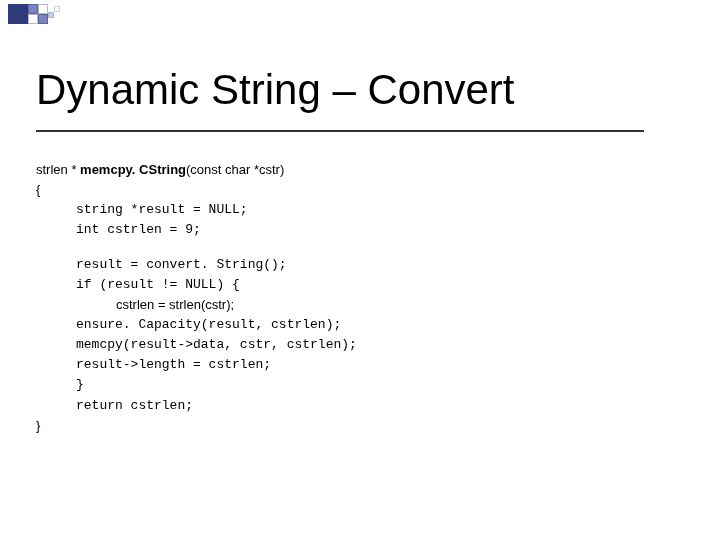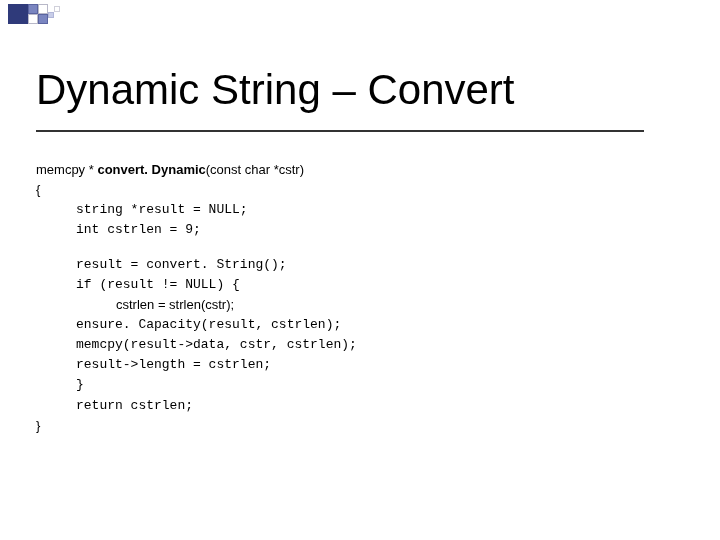--- a/index.html
+++ b/index.html
@@ -73,21 +73,21 @@
       <div class="sq" style="left: 30px; top: 10px; width: 10px; height: 10px; background: rgb(122, 133, 192); border: 1px solid rgb(90, 100, 160);"></div>
       <div class="sq" style="left: 40px; top: 8px; width: 6px; height: 6px; background: rgb(200, 205, 232); border: 1px solid rgb(176, 181, 216);"></div>
       <div class="sq" style="left: 46px; top: 2px; width: 6px; height: 6px; background: rgb(255, 255, 255); border: 1px solid rgb(208, 208, 218);"></div>
     </div>
 
   <div class="title-wrap">
     <div class="title">Dynamic String – Convert</div>
   </div>
 
   <div class="code">
-    <div class="line"><span>memcpy * </span><span class="b">convert. Dynamic</span><span>(const char *cstr)</span></div>
+    <div class="line"><span>strlen * </span><span class="b">memcpy. CString</span><span>(const char *cstr)</span></div>
     <div class="line">{</div>
     <div class="line ind1">string *result = NULL;</div>
     <div class="line ind1">int cstrlen = 9;</div>
     <div class="spacer"></div>
     <div class="line ind1">result = convert. String();</div>
     <div class="line ind1">if (result != NULL) {</div>
     <div class="line ind2">cstrlen = strlen(cstr);</div>
     <div class="line ind1">ensure. Capacity(result, cstrlen);</div>
     <div class="line ind1">memcpy(result-&gt;data, cstr, cstrlen);</div>
     <div class="line ind1">result-&gt;length = cstrlen;</div>

